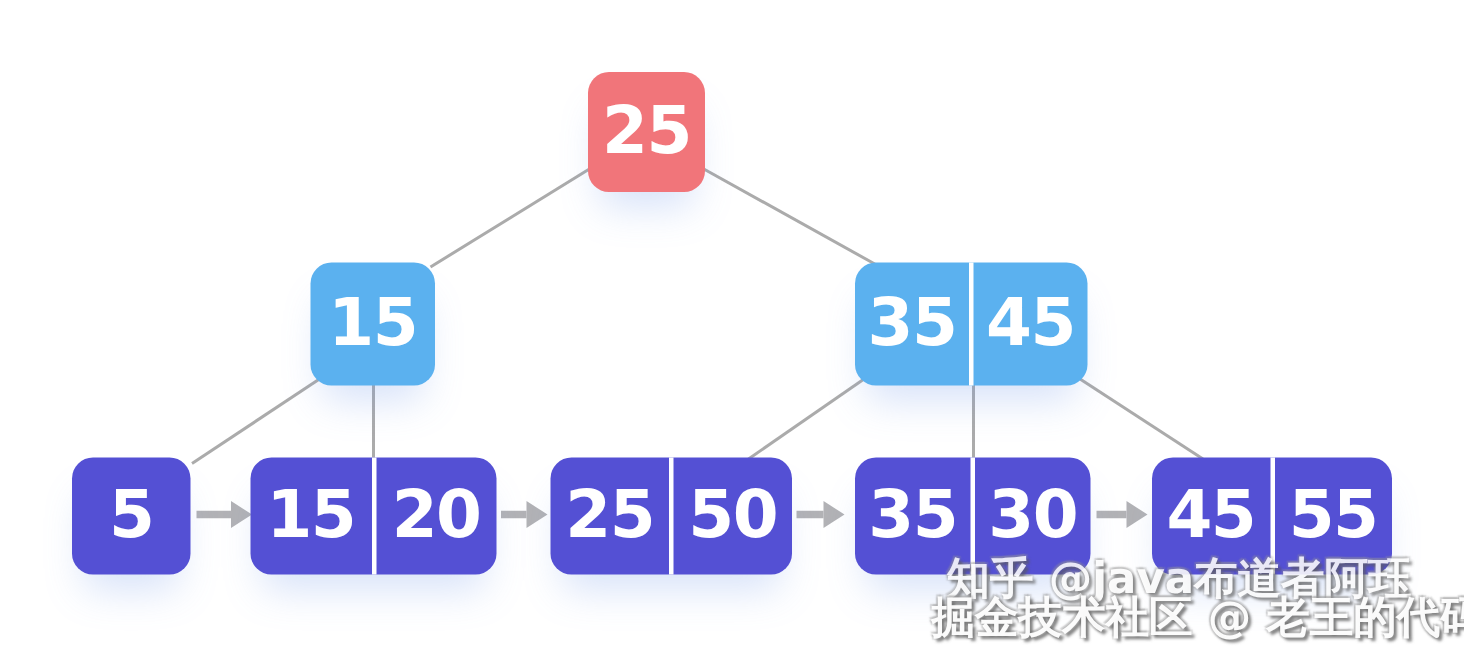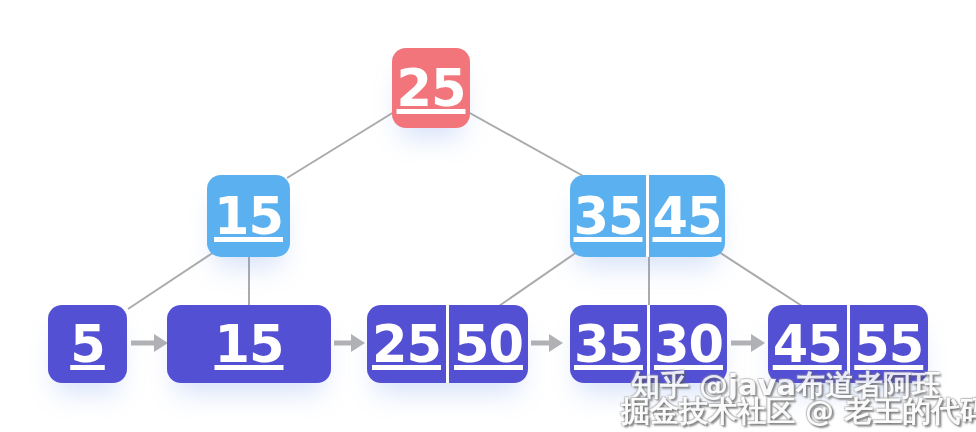--- a/index.html
+++ b/index.html
@@ -24,24 +24,23 @@
     border-radius: 14px;
     color: #ffffff;
     font-weight: 800;
     box-shadow: 0 18px 26px -8px rgba(110, 150, 235, 0.28);
   }
   .node .cell {
     flex: 1 1 0;
     display: flex;
     align-items: center;
     justify-content: center;
-    font-size: 51px;
+    font-size: 44px;
     line-height: 1;
     letter-spacing: -1px;
-    text-decoration: underline;
   }
   .node .cell + .cell { border-left: 3px solid #ffffff; }
   .node-root     { background: #F1757A; }
   .node-internal { background: #5BB1EF; }
   .node-leaf     { background: #5450D4; }
   .wm {
     position: absolute;
     z-index: 3;
     white-space: nowrap;
     color: rgba(255,255,255,0.96);
@@ -98,20 +97,21 @@
   <div class="node node-internal" style="left:570px; top:175px; width:155px; height:82px;">
     <div class="cell">35</div>
     <div class="cell">45</div>
   </div>
 
   <div class="node node-leaf" style="left:48px; top:305px; width:79px; height:78px;">
     <div class="cell">5</div>
   </div>
   <div class="node node-leaf" style="left:167px; top:305px; width:164px; height:78px;">
     <div class="cell">15</div>
+    <div class="cell">20</div>
   </div>
   <div class="node node-leaf" style="left:367px; top:305px; width:161px; height:78px;">
     <div class="cell">25</div>
     <div class="cell">50</div>
   </div>
   <div class="node node-leaf" style="left:570px; top:305px; width:157px; height:78px;">
     <div class="cell">35</div>
     <div class="cell">30</div>
   </div>
   <div class="node node-leaf" style="left:768px; top:305px; width:160px; height:78px;">

